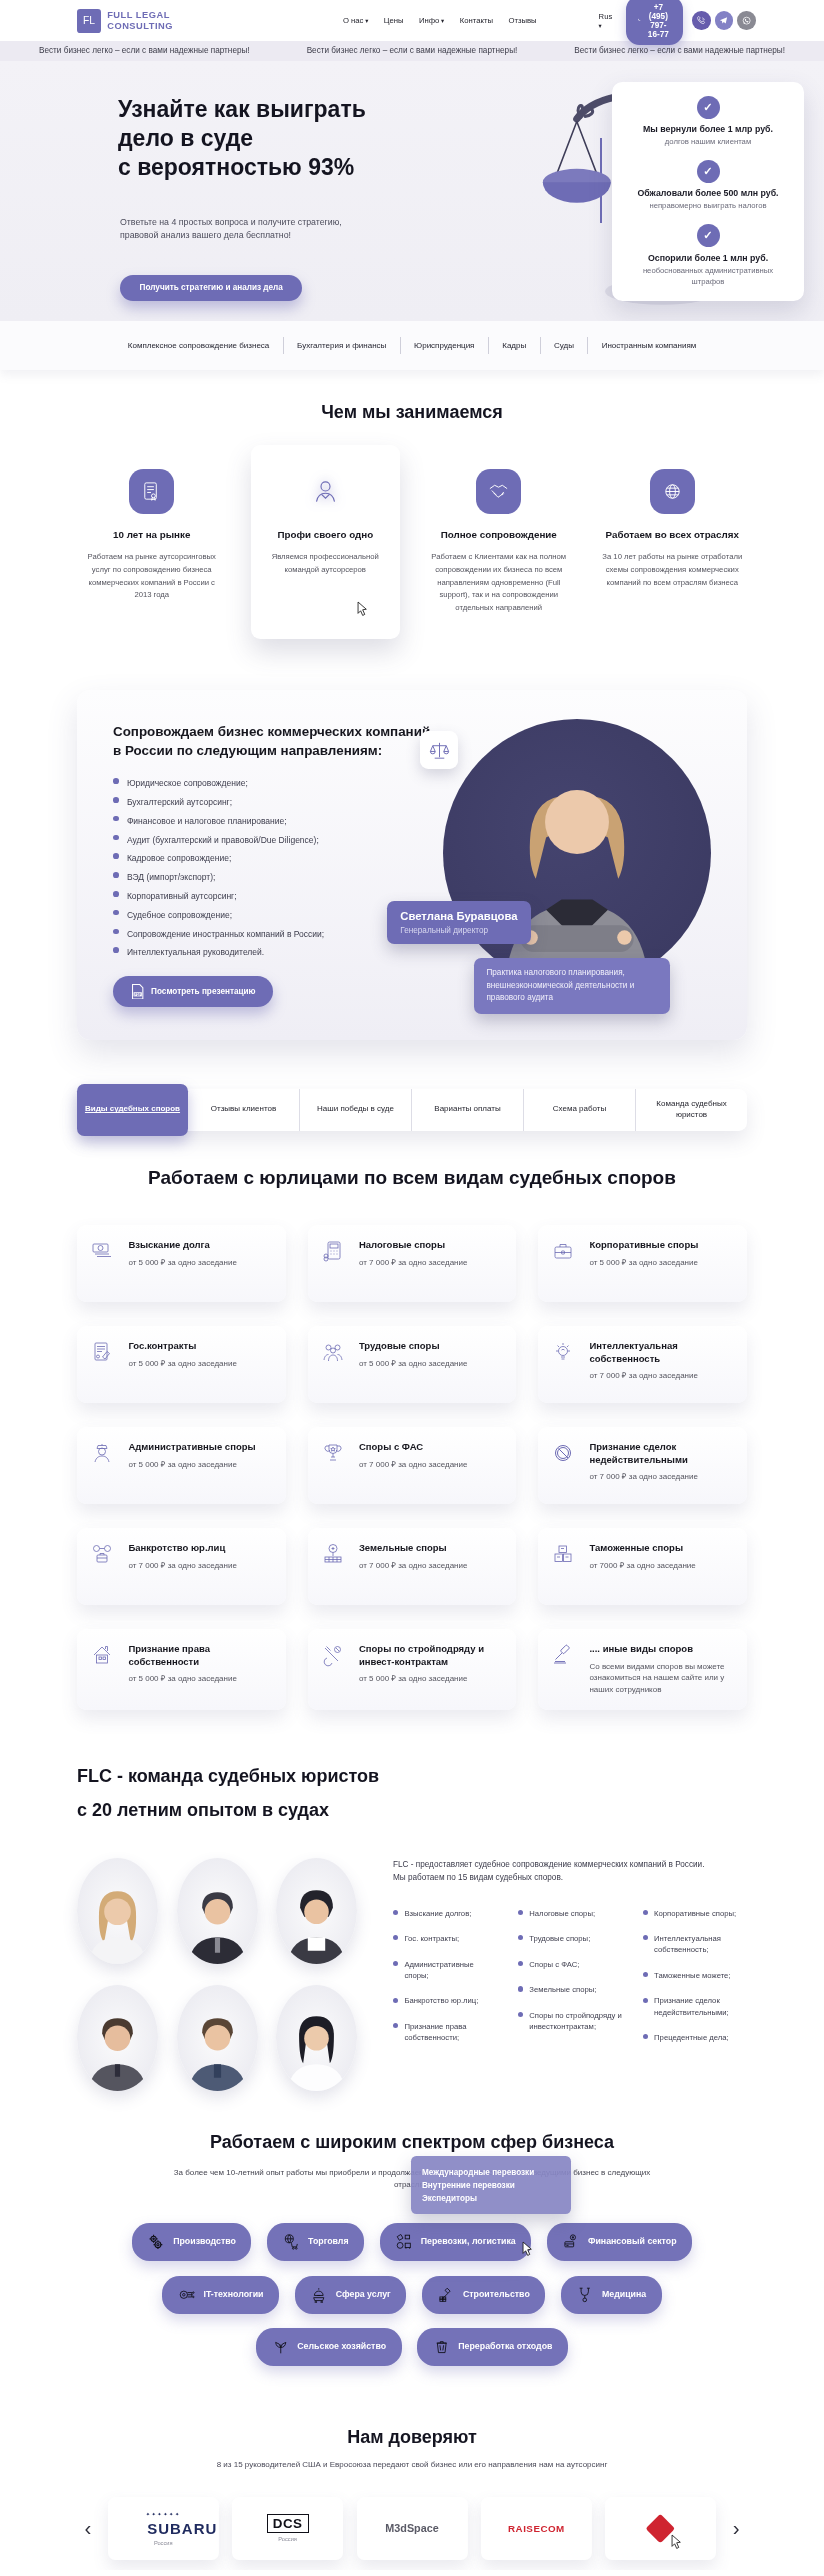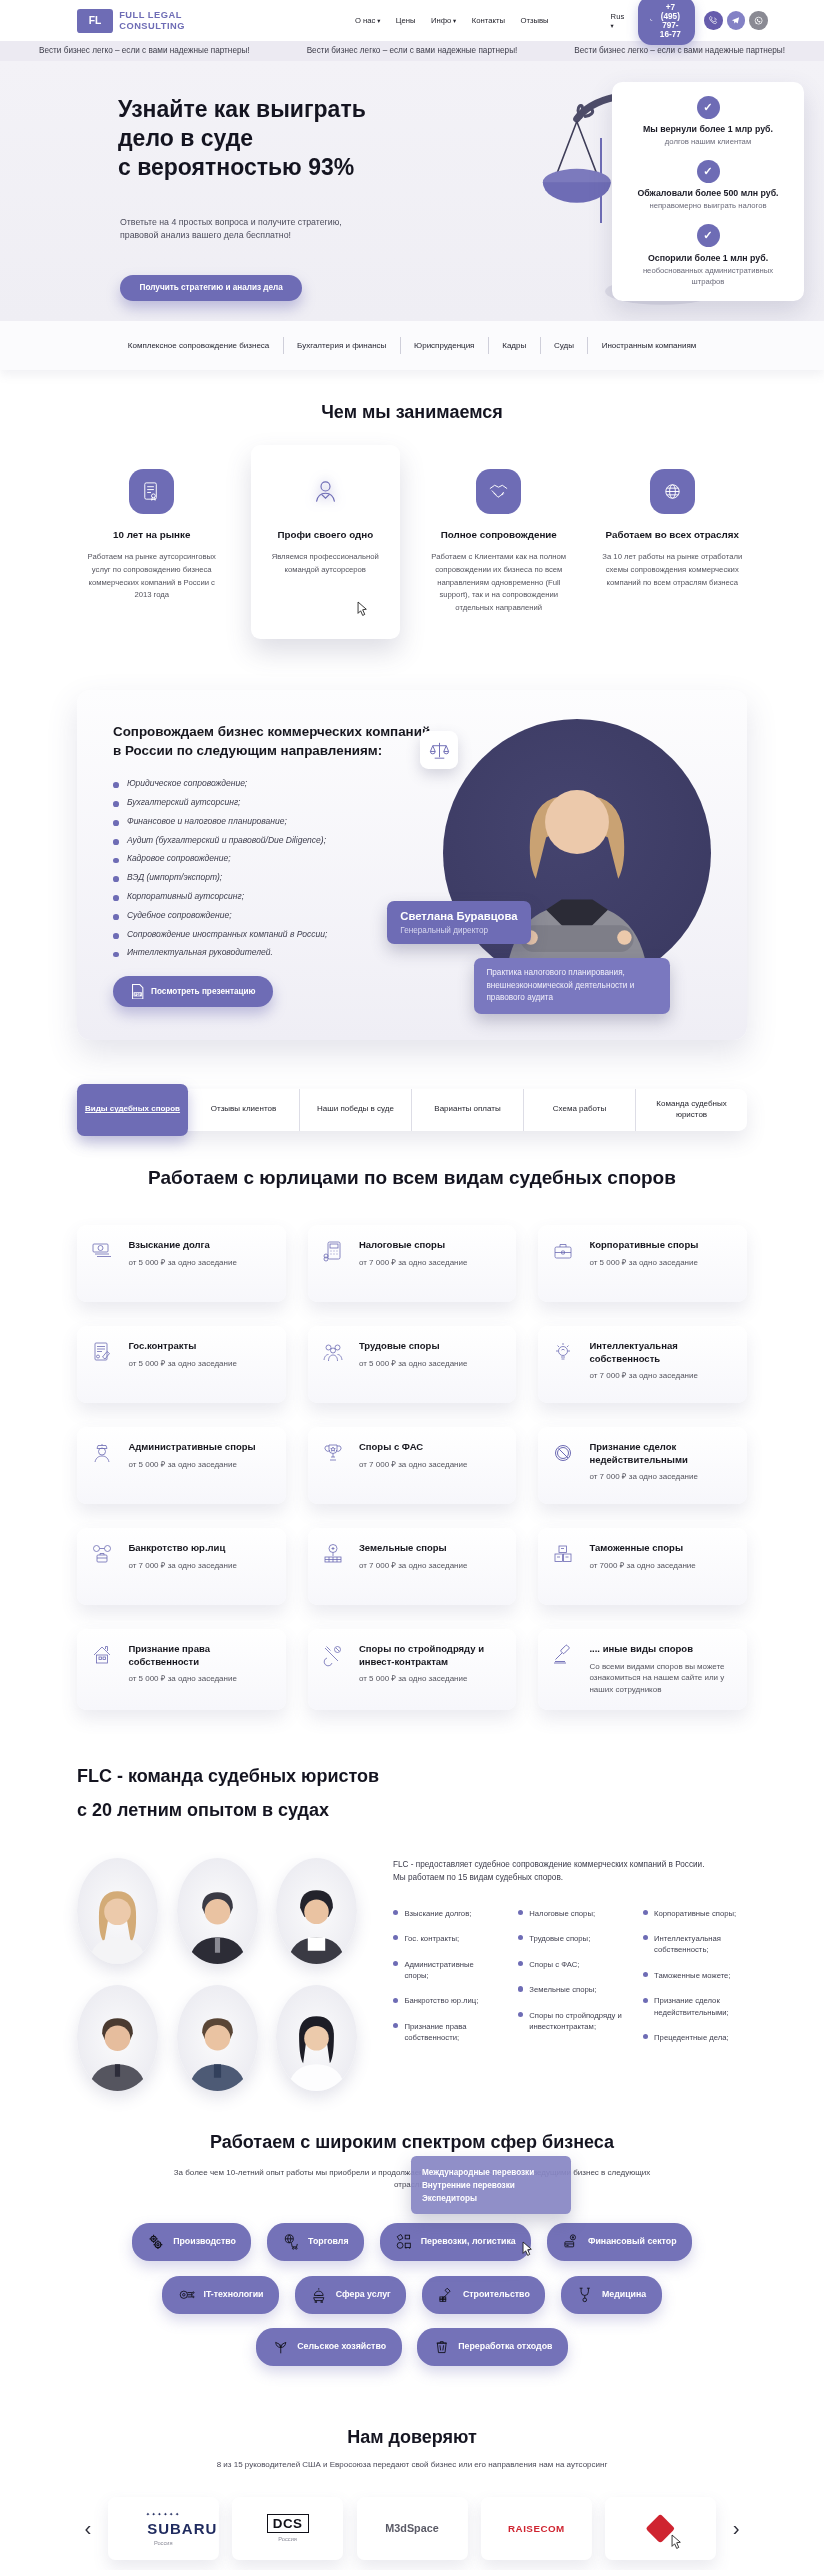--- a/index.html
+++ b/index.html
@@ -5,22 +5,22 @@
   * { box-sizing: border-box; margin: 0; padding: 0; }
   body {
     width: 824px; margin: 0 auto; background: #ffffff;
     font-family: "Liberation Sans", sans-serif; color: #1d1d2b;
   }
   .container { width: 670px; margin: 0 auto; position: relative; }
 
   
   .site-header { height: 41px; display: flex; align-items: center; padding: 0 77px; background: #fff; }
   .brand { display: flex; align-items: center; gap: 6.2px; }
-  .brand-mark { width: 36px; height: 24px; background: #6e6cb5; border-radius: 3.1px; color: #fff;
-    display: flex; align-items: center; justify-content: center; font-weight: bold; font-size: 10.3px; }
+  .brand-mark { width: 24px; height: 24px; background: #6e6cb5; border-radius: 3.1px; color: #fff;
+    display: flex; align-items: center; justify-content: center; font-weight: normal; font-size: 10.3px; }
   .brand-name { color: #6e6cb5; font-weight: bold; font-size: 9.3px; letter-spacing: 0.5px; line-height: 1.15; }
   .main-nav { display: flex; gap: 15.5px; margin-left: 170px; align-items: center; }
   .main-nav .nav-item { font-size: 7.7px; color: #26262f; cursor: pointer; white-space: nowrap; }
   .nav-item.drop::after { content: " ▾"; font-size: 6.2px; color: #26262f; }
   .lang { margin-left: 62px; font-size: 7.7px; color: #26262f; cursor: pointer; }
   .lang::after { content: " ▾"; font-size: 6.2px; }
   .phone-pill { margin-left: 13.4px; background: #6e6cb5; color: #fff; font-weight: bold; font-size: 8.2px;
     padding: 6.2px 12.4px; border-radius: 13.4px; border: none; cursor: pointer;
     box-shadow: 0 5.2px 10.3px rgba(110,108,181,.35); display: flex; align-items: center; gap: 5.2px; }
   .socials { display: flex; gap: 4.1px; margin-left: 9.3px; }
@@ -70,21 +70,21 @@
     padding: 24px 10.3px 62px; margin-top: -24px; }
   .feature.highlight .blob { background: transparent; filter: drop-shadow(0 0 5.2px rgba(110,108,181,.8)); }
   .cursor-glyph { position: absolute; }
 
   
   .dir-card { background: linear-gradient(180deg,#fdfdfe,#efeef5); border-radius: 13.4px; box-shadow: 0 13.4px 31px rgba(90,90,130,.16);
     margin: 31px auto 0; padding: 33px 36px; min-height: 330px; position: relative; }
   .dir-left { width: 319px; }
   .dir-left h3 { font-size: 13.4px; font-weight: bold; line-height: 1.4; color: #17171f; margin-bottom: 17.5px; }
   .dir-list { list-style: none; }
-  .dir-list li { display: flex; gap: 8.2px; align-items: flex-end; font-size: 8.5px; color: #3c3c4c; margin-bottom: 8.8px; font-style: italic; }
+  .dir-list li { display: flex; gap: 8.2px; align-items: flex-start; font-size: 8.5px; color: #3c3c4c; margin-bottom: 8.8px; }
   .dir-list li::before { content: ""; width: 5.7px; height: 5.7px; border-radius: 50%; background: #6e6cb5; flex: 0 0 5.7px;
     position: relative; top: 0; }
   .pdf-btn { margin-top: 18.5px; background: #6e6cb5; color: #fff; border: none; cursor: pointer; display: flex; gap: 7.2px;
     align-items: center; font-weight: bold; font-size: 8.2px; padding: 7.7px 17.5px; border-radius: 15.5px;
     box-shadow: 0 7.2px 13.4px rgba(110,108,181,.4); }
   .person-circle { position: absolute; right: 36px; top: 29px; width: 268px; height: 268px; border-radius: 50%;
     background: radial-gradient(circle at 45% 40%, #45446f, #39385f); overflow: hidden; }
   .mini-scales { position: absolute; right: 289px; top: 41px; width: 38px; height: 38px; background: #fff; border-radius: 8.2px;
     box-shadow: 0 6.2px 13.4px rgba(80,80,120,.22); display: flex; align-items: center; justify-content: center; }
   .name-badge { position: absolute; right: 216px; top: 211px; background: #6e6cb5; border-radius: 7.2px; padding: 9.3px 13.4px;

